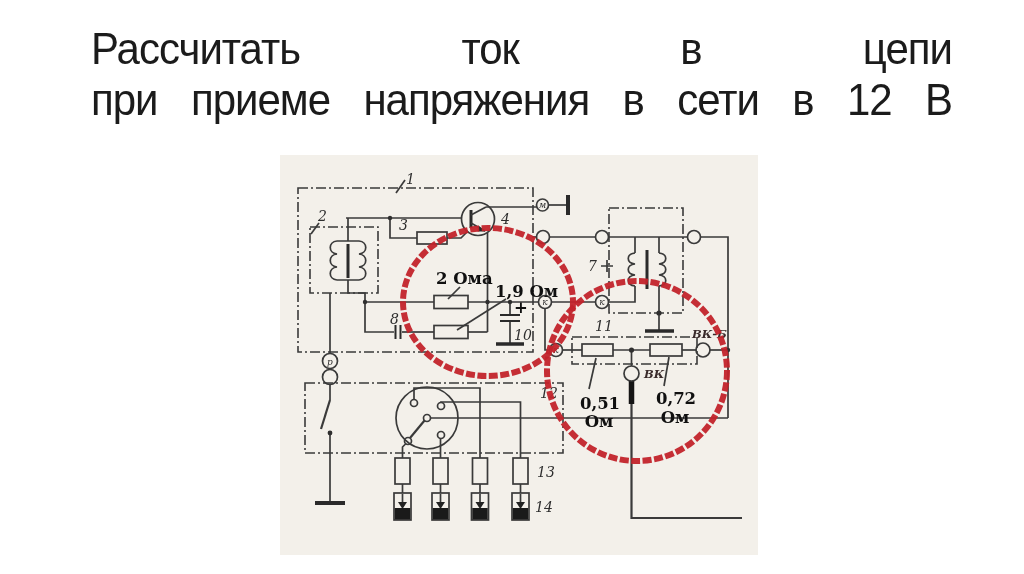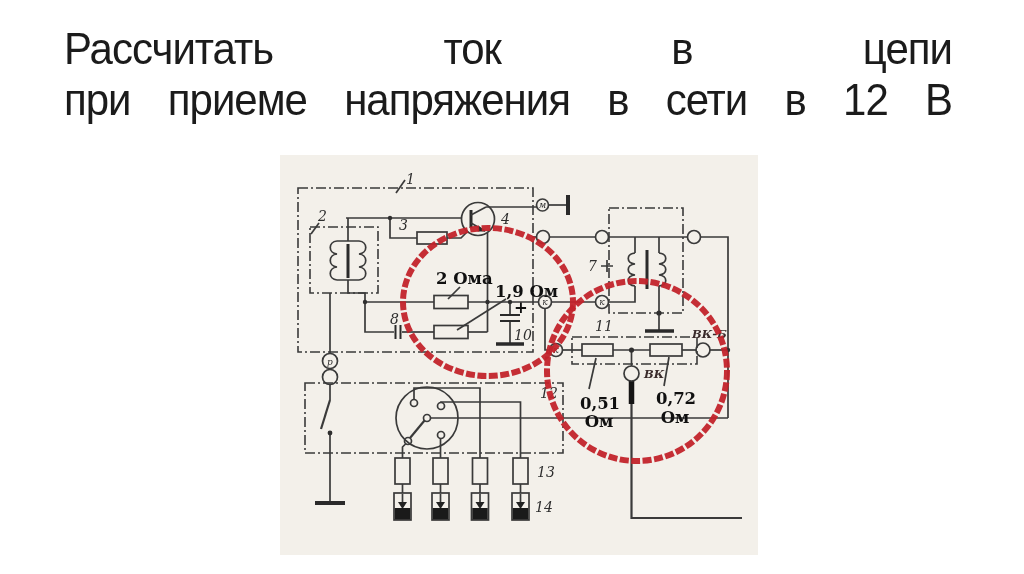--- a/index.html
+++ b/index.html
@@ -1,20 +1,20 @@
 <!DOCTYPE html>
 <html><head>
 <meta charset="utf-8">
 <style>
   html,body{margin:0;padding:0;}
   body{
     width:1024px;height:574px;position:relative;background:#ffffff;overflow:hidden;
     font-family:"Liberation Sans",sans-serif;
   }
-  .title-block{position:absolute;left:64px;right:72px;top:22px;}
+  .title-block{position:absolute;left:91px;right:72px;top:22px;}
   .title-line{
     font-family:"Liberation Sans",sans-serif;
     font-size:42px;line-height:51px;color:#1b1b1b;letter-spacing:-1px;
     text-align:justify;text-align-last:justify;white-space:nowrap;
     transform:scaleY(1.04);transform-origin:top left;
   }
   .diagram-wrap{position:absolute;left:280px;top:155px;width:478px;height:400px;}
   svg text{font-family:"DejaVu Serif","Liberation Serif",serif;}
   .partnum{font-style:italic;font-size:14px;fill:#2e2e2e;}
   .ohmval{font-weight:bold;font-size:16.5px;fill:#101010;}

